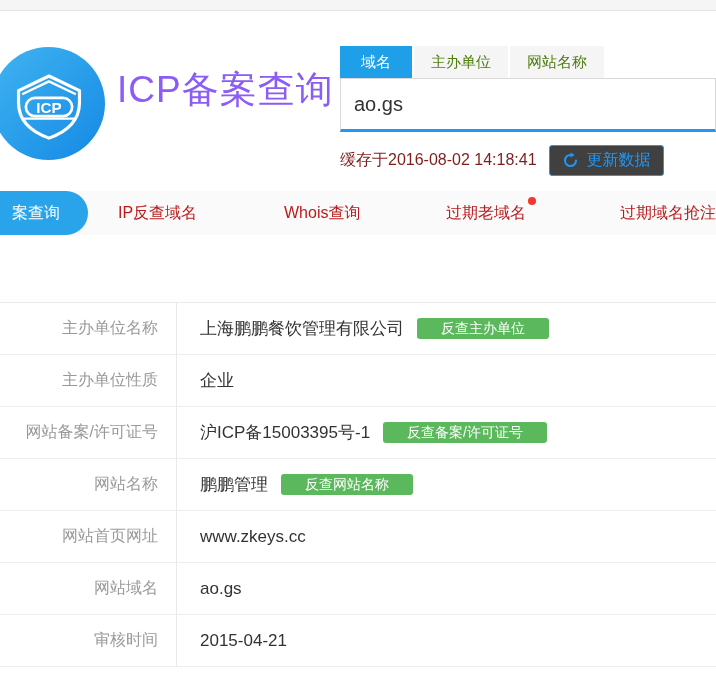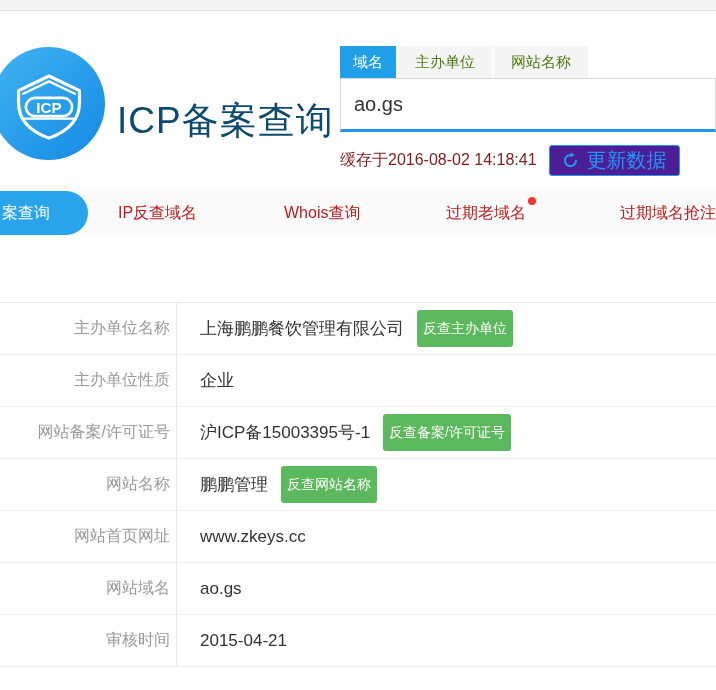--- a/index.html
+++ b/index.html
@@ -12,53 +12,53 @@
 
   
   .header { position:relative; height:180px; background:#fff; }
   .logo {
     position:absolute; left:-8px; top:36px; width:113px; height:113px;
     border-radius:50%;
     background:linear-gradient(135deg,#41b4f1 0%,#1489e4 100%);
     display:flex; align-items:center; justify-content:center;
   }
   .page-title {
-    position:absolute; left:117px; top:85px;
-    font-size:37px; color:#0c4a6e; letter-spacing:1px; white-space:nowrap;
+    position:absolute; left:117px; top:54px;
+    font-size:37px; color:#8b5cf6; letter-spacing:1px; white-space:nowrap;
   }
 
   .search-panel { position:absolute; left:340px; top:35px; width:376px; }
   .tabs { display:flex; height:32px; }
   .tab {
     background:#f5f5f5; color:#4d7c0f; font-size:15px;
     display:flex; align-items:center; padding:0 17px; margin-right:2px;
     cursor:pointer; white-space:nowrap;
   }
-  .tab.active { background:#1e9fe8; color:#fff; padding:0 13px;text-align:right; }
+  .tab.active { background:#1e9fe8; color:#fff; padding:0 21px;text-align:right; }
   .search-box {
     display:block; width:376px; height:54px;
     border:1px solid #d8d8d8; border-bottom:3px solid #2196f3;
     padding:0 0 0 13px; font-size:20px; color:#333; outline:none;
     font-family:"Liberation Sans","DejaVu Sans",sans-serif; background:#fff;
   }
   .cache-row { margin-top:13px; display:flex; align-items:center; }
   .cache-note { color:#7f1d1d; font-size:16px; white-space:nowrap; }
   .refresh-btn {
     margin-left:12px; display:inline-flex; align-items:center; gap:8px;
-    border:1px solid #2196f3; background:#4c1d95; color:#2196f3;
-    height:31px; padding:0 12px; border-radius:3px; font-size:20px;
+    border:1px solid #2196f3; background:#404040; color:#2196f3;
+    height:31px; padding:0 12px; border-radius:3px; font-size:16px;
     cursor:pointer; font-family:inherit; white-space:nowrap;
   }
 
   
   .nav { position:relative; height:44px; background:#fafafa; }
   .nav-pill {
     position:absolute; left:0; top:0; height:44px; width:88px;
     background:#29a3ea; color:#fff; border-radius:0 22px 22px 0;
-    display:flex; align-items:center; padding-left:2px; font-size:16px;
+    display:flex; align-items:center; padding-left:12px; font-size:16px;
     cursor:pointer; white-space:nowrap;
   }
   .nav-item {
     position:absolute; top:0; height:44px; display:flex; align-items:center;
     color:#b91c1c; font-size:16px; cursor:pointer; white-space:nowrap;
   }
   .nav-item-1 { left:118px; }
   .nav-item-2 { left:284px; }
   .nav-item-3 { left:446px; }
   .nav-item-4 { left:620px; }
@@ -66,29 +66,29 @@
     position:absolute; top:6px; right:-10px; width:8px; height:8px;
     border-radius:50%; background:#f43530;
   }
 
   
   .result { margin-top:67px; border-top:1px solid #e9e9e9; }
   .row { display:flex; height:52px; border-bottom:1px solid #eeeeee; }
   .row-label {
     width:177px; border-right:1px solid #e9e9e9;
     display:flex; align-items:center; justify-content:flex-end;
-    padding-right:6px; color:#999; font-size:16px; white-space:nowrap;
+    padding-right:18px; color:#999; font-size:16px; white-space:nowrap;
   }
   .row-value {
     display:flex; align-items:center; padding-left:23px; gap:13px;
     color:#333; font-size:17px; white-space:nowrap;
   }
   .action-btn {
     background:#5cb85c; color:#fff; border:none; border-radius:3px;
-    height:37px; padding:0 6px; font-size:14px; display:inline-flex;
+    height:21px; padding:0 24px; font-size:14px; display:inline-flex;
     align-items:center; cursor:pointer; font-family:inherit; white-space:nowrap;
   }
 </style>
 </head>
 <body>
 
 <div class="topbar"></div>
 
 <div class="header">
   <div class="logo">

